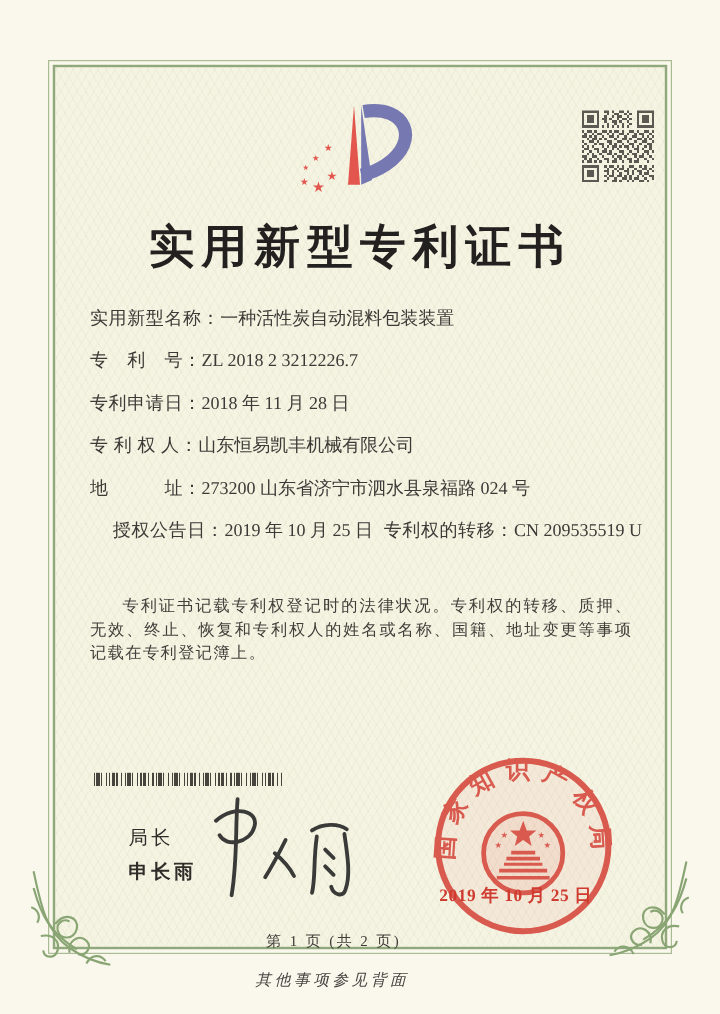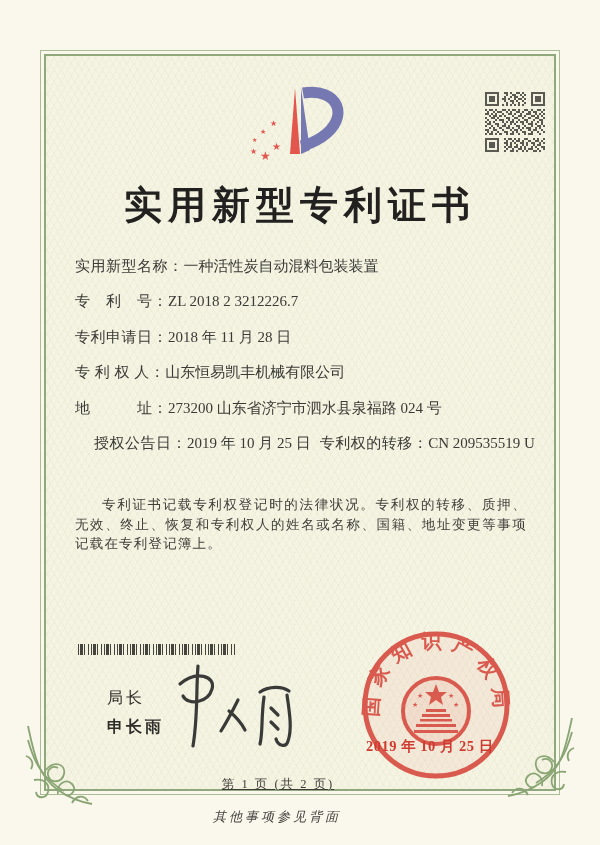--- a/index.html
+++ b/index.html
@@ -62,21 +62,21 @@
   .director-name  { top:717px;font-weight:bold; }
   .signature { position:absolute; left:168px; top:662px; width:150px; height:88px; }
   .seal { position:absolute; left:358px; top:627px; width:156px; height:156px; }
   .seal-date {
     position:absolute; left:366px; top:737px; width:170px;
     font-size:14.5px; font-weight:bold; color:#cf3b30; letter-spacing:.5px;
     white-space:nowrap;
   }
   .page-info {
     position:absolute; left:0; right:44px; top:776px; text-align:center;
-    font-size:12.5px; letter-spacing:2px; color:#3f3e39;text-decoration:underline;
+    font-size:12.5px; letter-spacing:2px; color:#3f3e39;
   }
   .back-note {
     position:absolute; left:0; right:46px; top:808px; text-align:center;
     font-size:13px; letter-spacing:3px; color:#454540; font-style:italic;
   }
   .flourish { position:absolute; width:70px; height:85px; }
   .flourish.bl { left:24px; top:724px; }
   .flourish.br { left:506px; top:716px; transform:scaleX(-1); }
 </style>
 </head>

